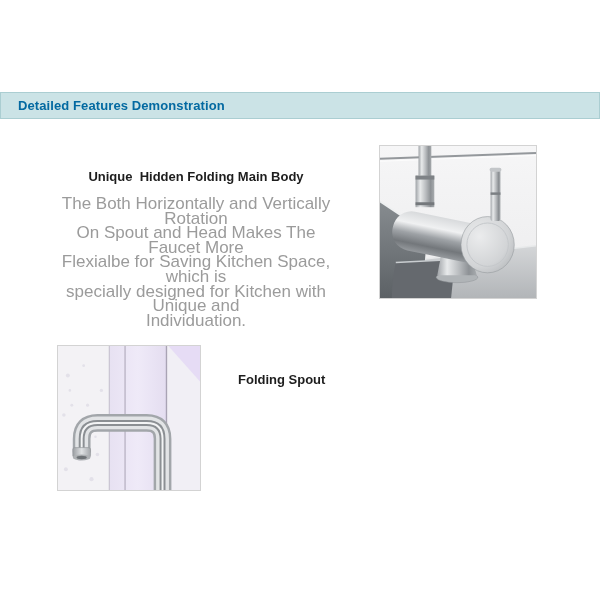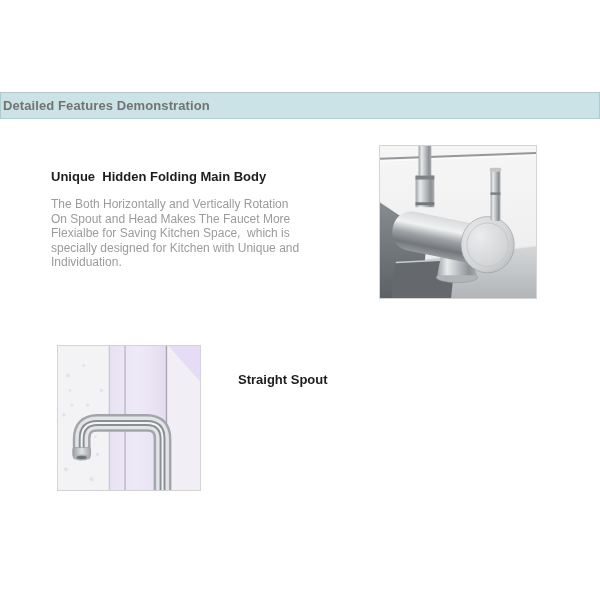--- a/index.html
+++ b/index.html
@@ -2,29 +2,29 @@
 <html><head>
 <meta charset="utf-8">
 <style>
   html,body{margin:0;padding:0;background:#ffffff;}
   #page{position:relative;width:600px;height:600px;background:#ffffff;overflow:hidden;
         font-family:"Liberation Sans",sans-serif;}
 
   
   .header-bar{position:absolute;left:0;top:92px;width:600px;height:27px;box-sizing:border-box;
               background:#cbe3e6;border:1px solid #abced2;display:flex;align-items:center;}
-  .header-title{font-size:13px;font-weight:700;color:#737373;padding-left:2px;letter-spacing:.1px;}
+  .header-title{font-size:13px;font-weight:700;color:#0369a1;padding-left:17px;letter-spacing:.1px;}
 
   
   .sec-heading{font-size:13px;font-weight:700;color:#1d1d1d;line-height:16px;margin:0;
                white-space:pre-wrap;}
-  .sec-body{font-size:12px;font-weight:400;color:#9b9b9b;line-height:14.6px;margin:0;
+  .sec-body{font-size:17px;font-weight:400;color:#9b9b9b;line-height:14.6px;margin:0;
             white-space:pre-wrap;}
 
-  .sec1-text{position:absolute;top:169px;right:259px;width:290px;text-align:left;}
+  .sec1-text{position:absolute;top:169px;right:259px;width:290px;text-align:center;}
   .sec1-text .sec-heading{margin-bottom:12px;}
 
   .sec2-text{position:absolute;top:372px;left:238px;width:250px;text-align:left;}
   .sec2-text .sec-heading{margin-bottom:8px;}
 
   
   .photo{position:absolute;box-sizing:border-box;border:1px solid #d3d3d3;background:#f4f4f5;}
   .photo svg{display:block;width:100%;height:100%;}
   .photo-faucet{left:379px;top:145px;width:158px;height:154px;}
   .photo-spout{left:57px;top:345px;width:144px;height:146px;}
@@ -163,16 +163,16 @@
         <path d="M24,108 L24,94 Q24,78 40,78 L90,78 Q106,78 106,94 L106,146" stroke="#f3f4f5" stroke-width="2"></path>
       </g>
 
       <rect x="15" y="103" width="18" height="10" rx="2" fill="url(#tipG)" stroke="#8f9296" stroke-width="0.6"></rect>
       <ellipse cx="24" cy="113" rx="9" ry="3" fill="#aeb1b4"></ellipse>
       <ellipse cx="24" cy="113" rx="5.2" ry="1.7" fill="#6e7276"></ellipse>
     </svg>
   </div>
 
   <div class="sec2-text">
-    <p class="sec-heading">Straight Spout</p>
+    <p class="sec-heading">Folding Spout</p>
   </div>
 
 </div>
 
 </body></html>

